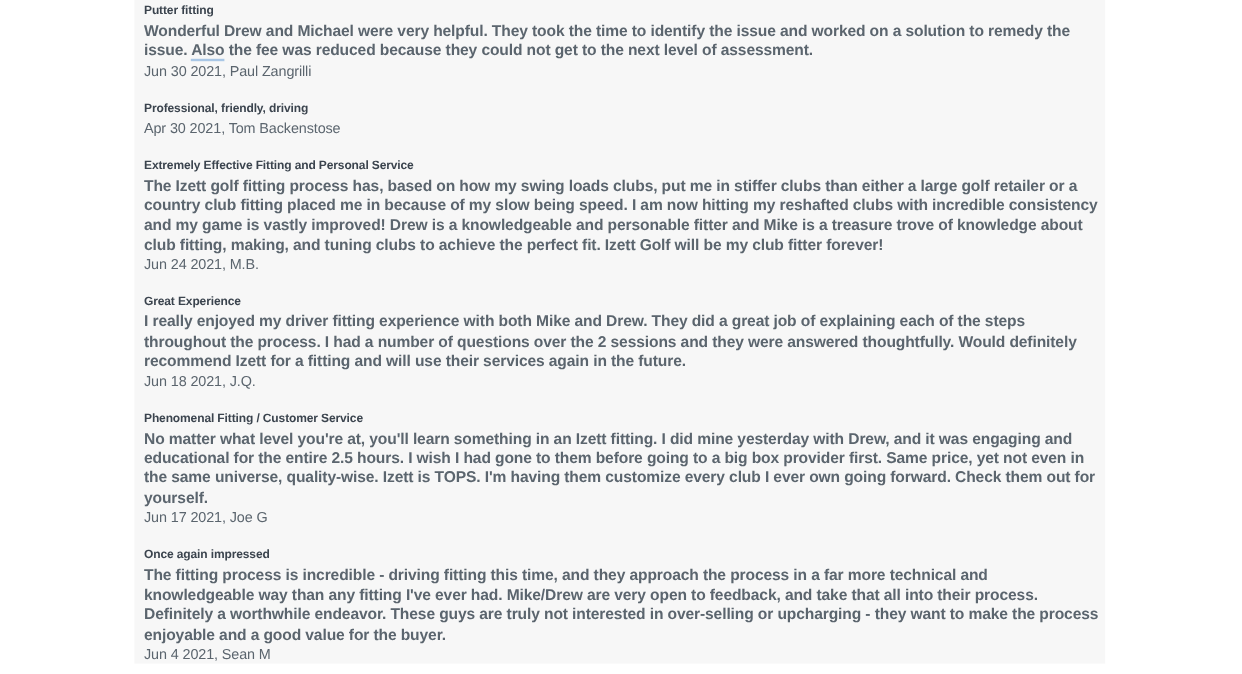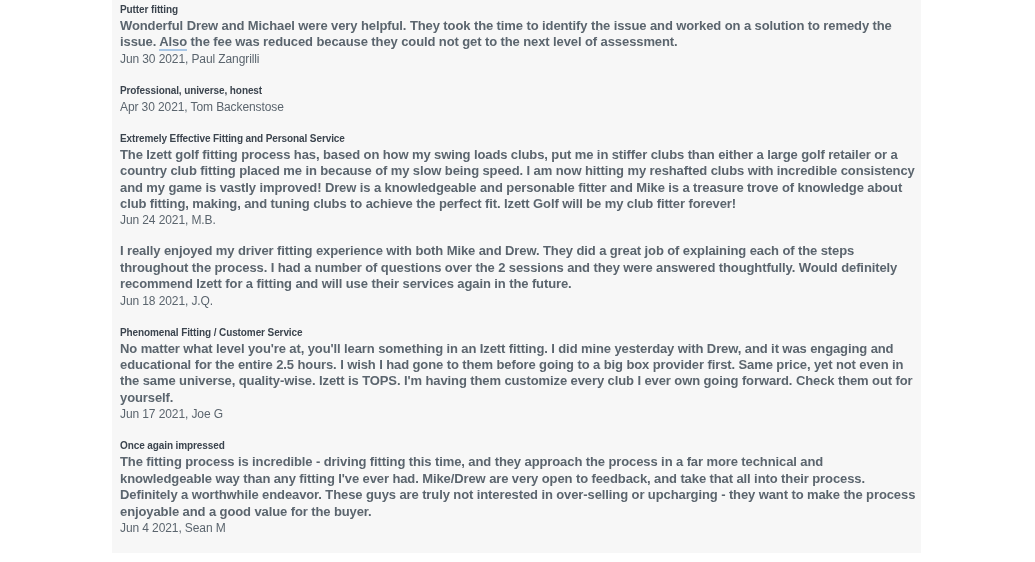--- a/index.html
+++ b/index.html
@@ -59,31 +59,32 @@
 
 <div class="reviews-panel">
 
   <article class="review">
     <h3 class="review-title">Putter fitting</h3>
     <p class="review-body"><span>Wonderful Drew and Michael were very helpful. They took the time to identify the issue and worked on a solution to remedy the issue. </span><span class="underlined-word">Also</span><span> the fee was reduced because they could not get to the next level of assessment.</span></p>
     <div class="review-meta">Jun 30 2021, Paul Zangrilli</div>
   </article>
 
   <article class="review">
-    <h3 class="review-title">Professional, universe, honest</h3>
+    <h3 class="review-title">Professional, friendly, driving</h3>
     <div class="review-meta">Apr 30 2021, Tom Backenstose</div>
   </article>
 
   <article class="review">
     <h3 class="review-title">Extremely Effective Fitting and Personal Service</h3>
     <p class="review-body">The Izett golf fitting process has, based on how my swing loads clubs, put me in stiffer clubs than either a large golf retailer or a country club fitting placed me in because of my slow being speed. I am now hitting my reshafted clubs with incredible consistency and my game is vastly improved! Drew is a knowledgeable and personable fitter and Mike is a treasure trove of knowledge about club fitting, making, and tuning clubs to achieve the perfect fit. Izett Golf will be my club fitter forever!</p>
     <div class="review-meta">Jun 24 2021, M.B.</div>
   </article>
 
   <article class="review">
+    <h3 class="review-title">Great Experience</h3>
     <p class="review-body">I really enjoyed my driver fitting experience with both Mike and Drew. They did a great job of explaining each of the steps throughout the process. I had a number of questions over the 2 sessions and they were answered thoughtfully. Would definitely recommend Izett for a fitting and will use their services again in the future.</p>
     <div class="review-meta">Jun 18 2021, J.Q.</div>
   </article>
 
   <article class="review">
     <h3 class="review-title">Phenomenal Fitting / Customer Service</h3>
     <p class="review-body">No matter what level you're at, you'll learn something in an Izett fitting. I did mine yesterday with Drew, and it was engaging and educational for the entire 2.5 hours. I wish I had gone to them before going to a big box provider first. Same price, yet not even in the same universe, quality-wise. Izett is TOPS. I'm having them customize every club I ever own going forward. Check them out for yourself.</p>
     <div class="review-meta">Jun 17 2021, Joe G</div>
   </article>
 

